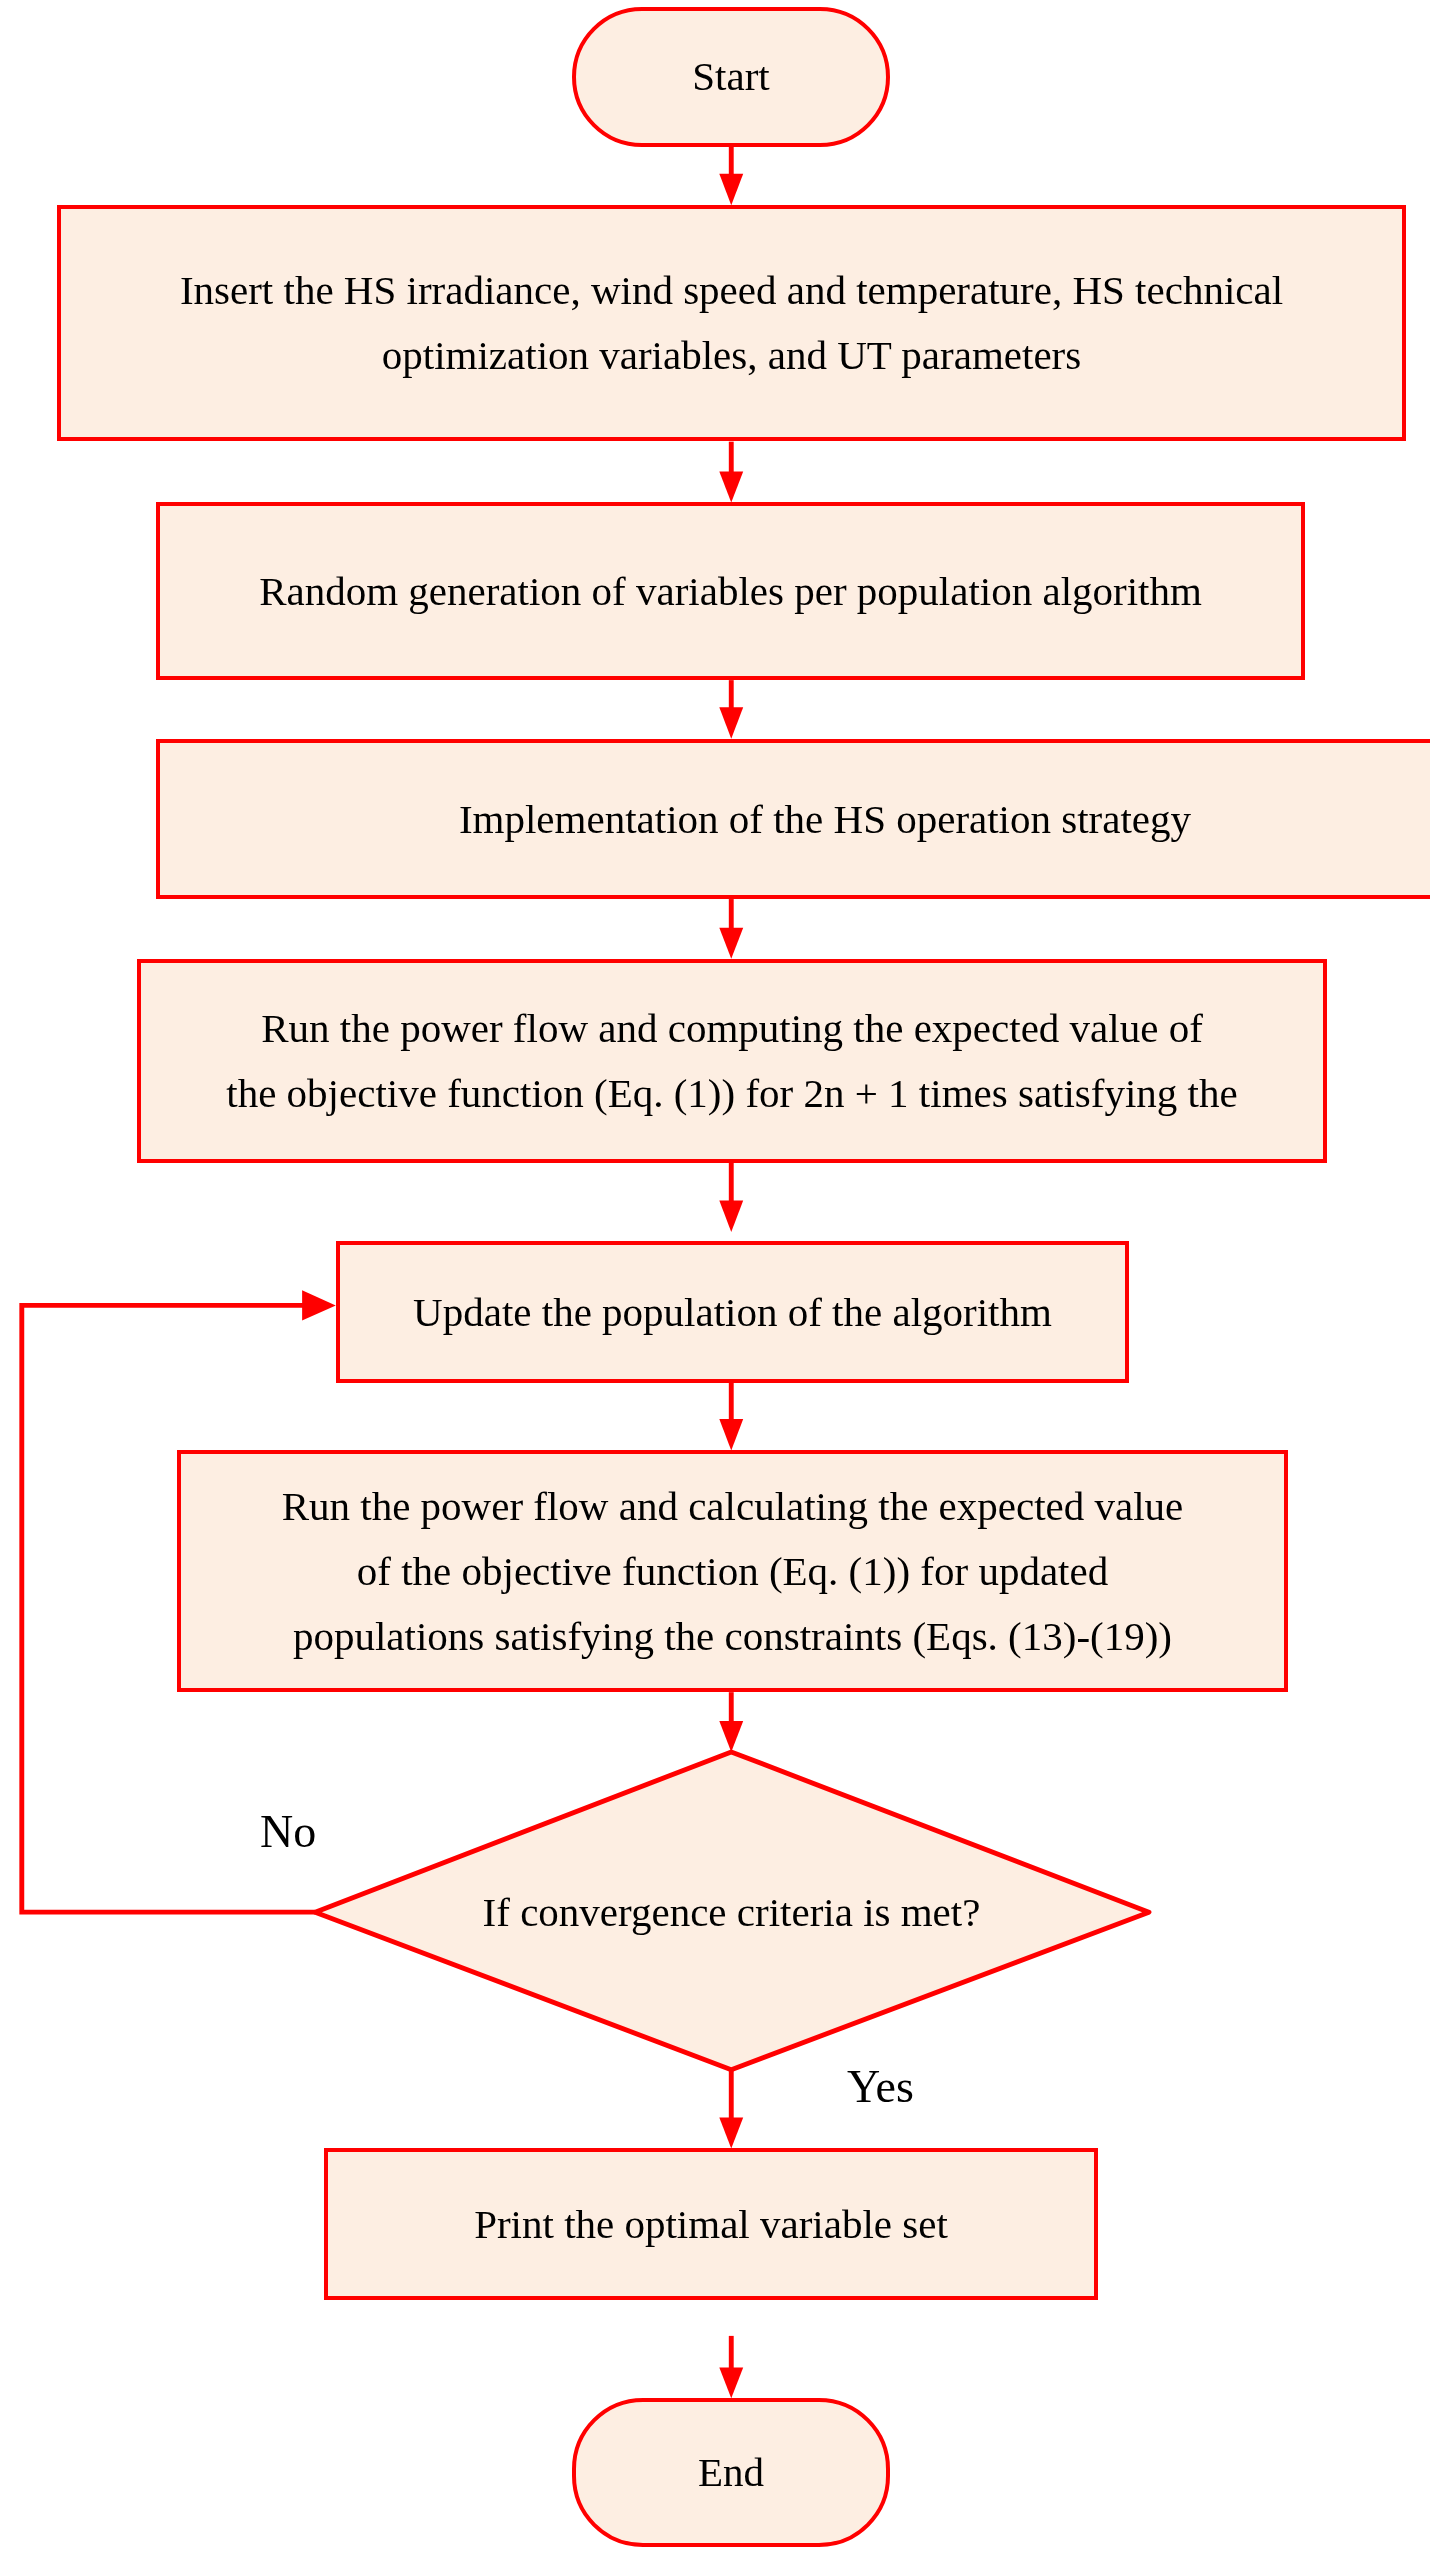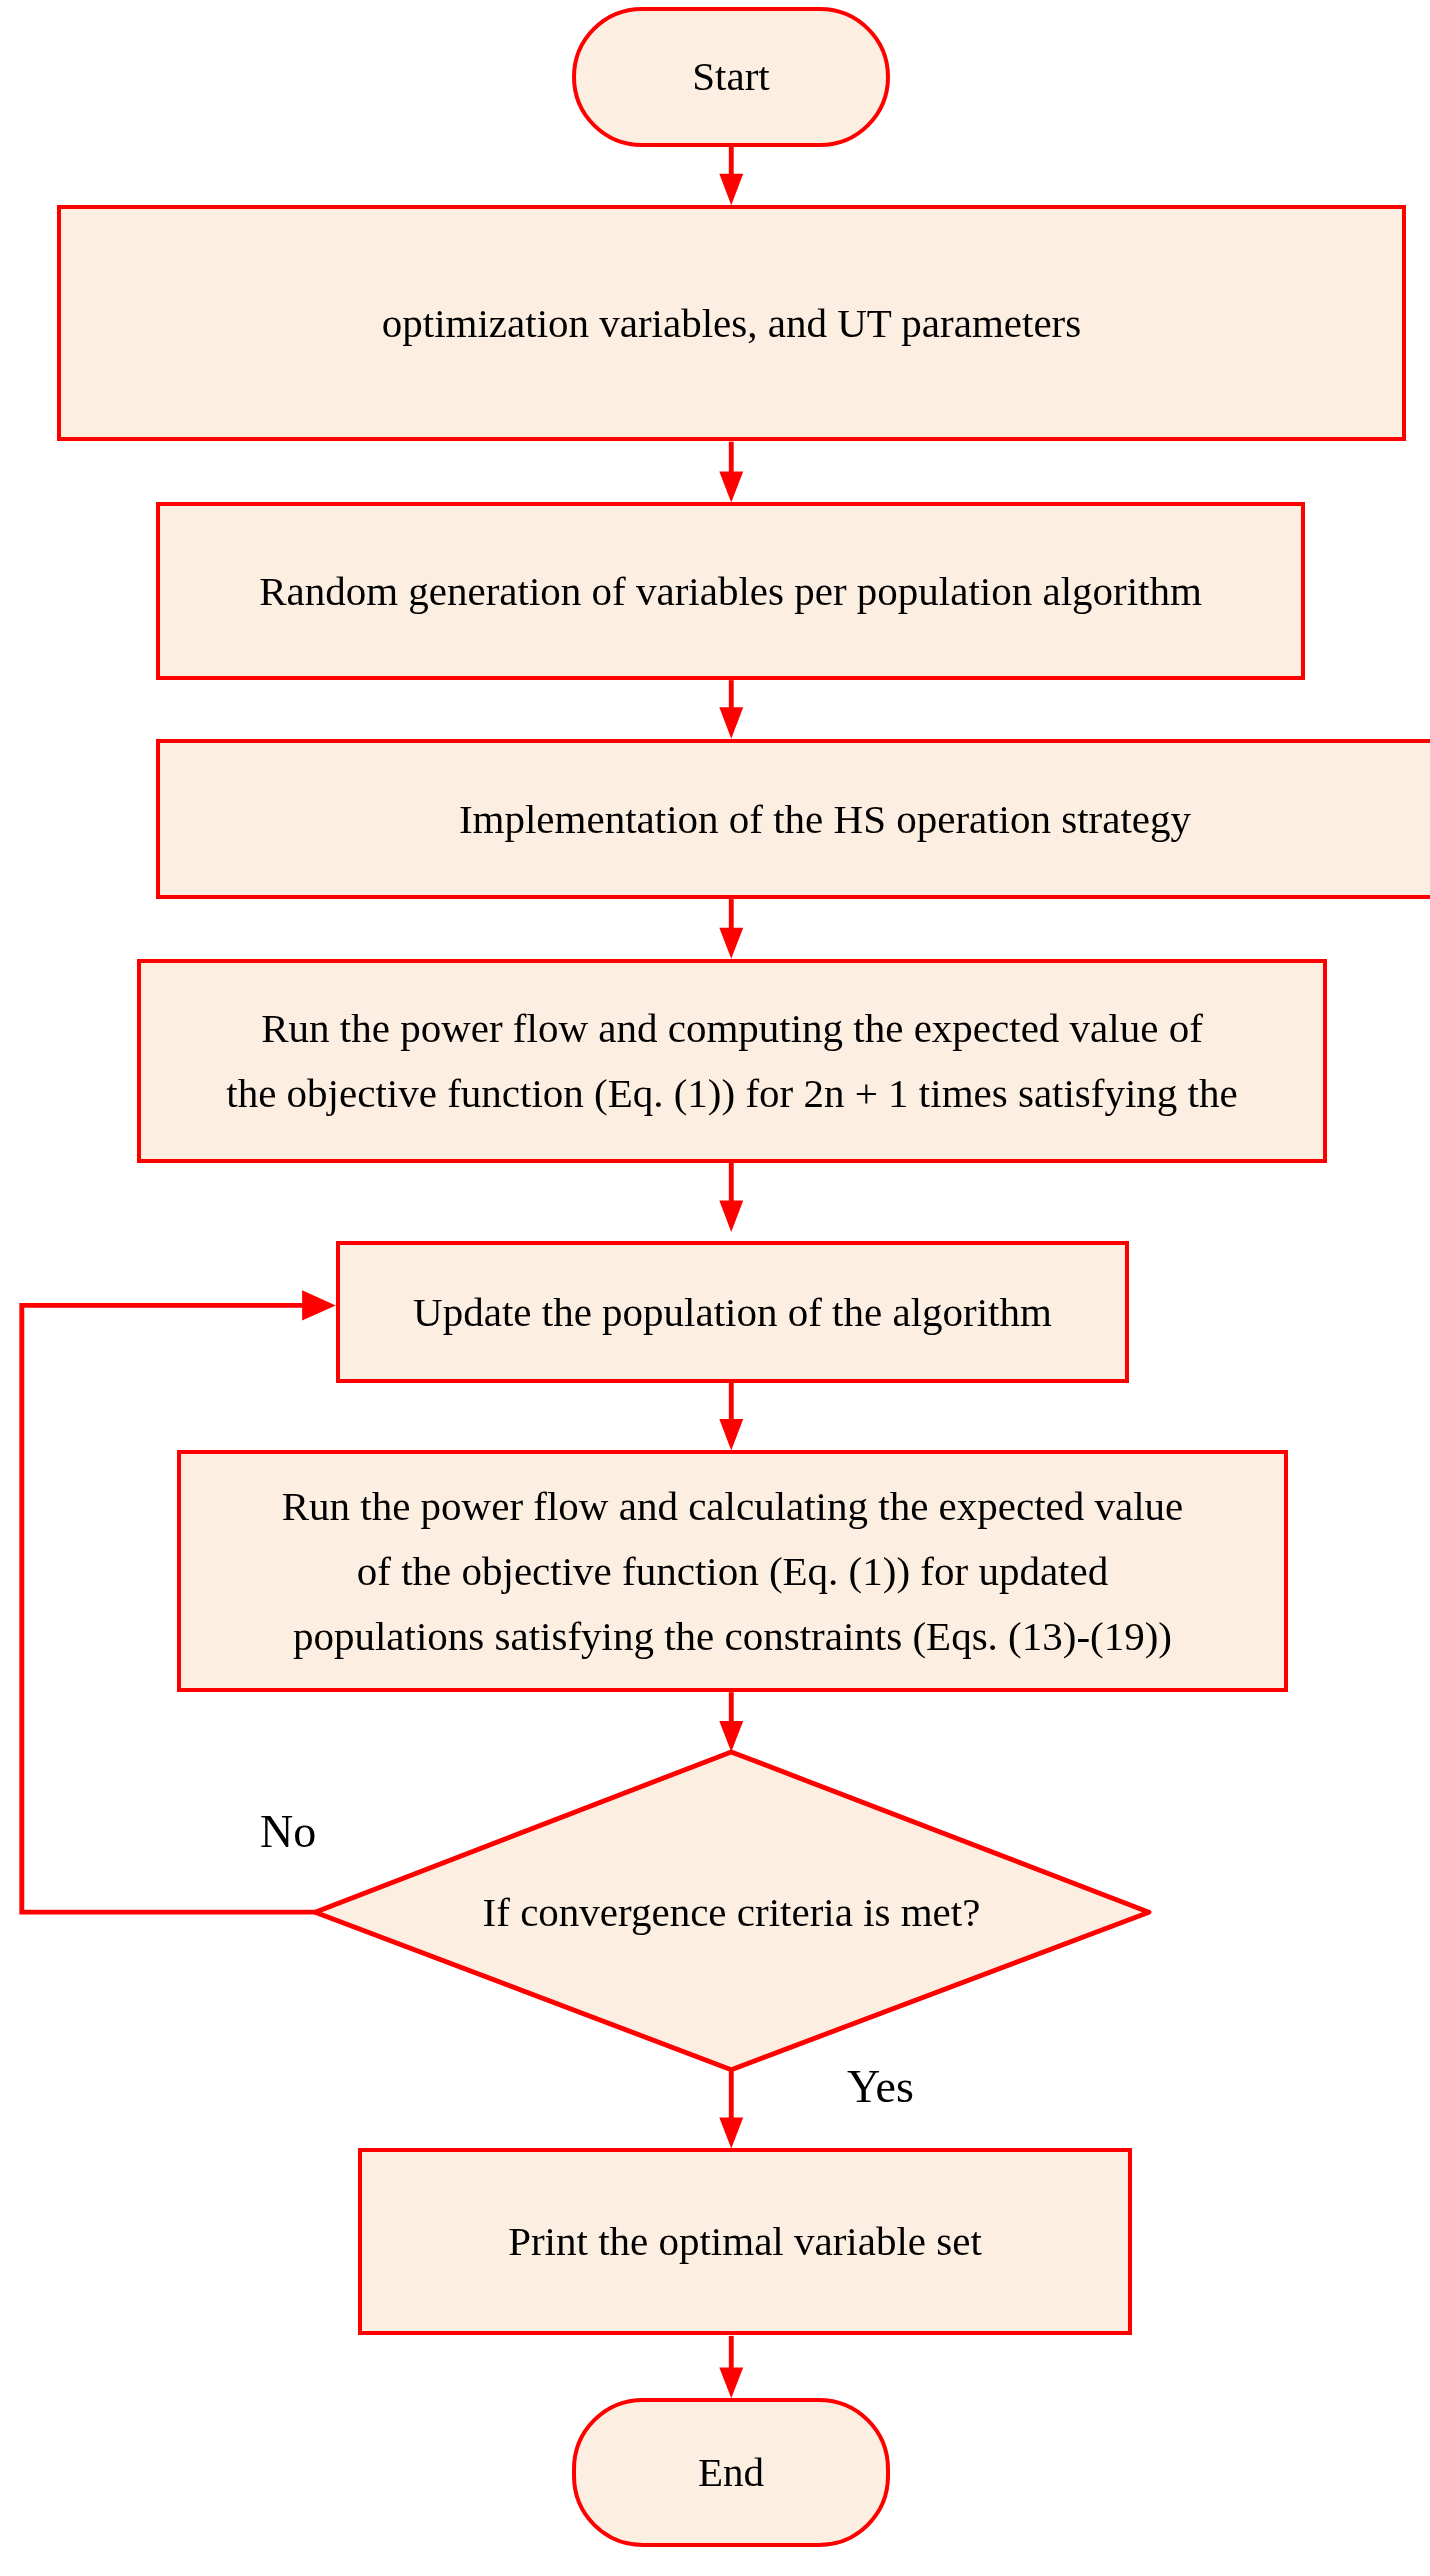--- a/index.html
+++ b/index.html
@@ -48,20 +48,21 @@
   </g>
   <polygon points="1346,3225 2115,3520 1346,3810 580,3520" fill="#fdeee2" stroke="#ff0000" stroke-width="9" stroke-linejoin="round"></polygon>
 </svg>
 
 <div class="node terminal" style="left:572px; top:6.5px; width:318px; height:140px;">
   <span>Start</span>
 </div>
 
 <div class="node" style="left:57px; top:205px; width:1349px; height:236px;">
   <div>
+    <span>Insert the HS irradiance, wind speed and temperature, HS technical</span>
     <span>optimization variables, and UT parameters</span>
   </div>
 </div>
 
 <div class="node" style="left:156px; top:502px; width:1149px; height:178px;">
   <span>Random generation of variables per population algorithm</span>
 </div>
 
 <div class="node" style="left:156px; top:739px; width:1338px; height:160px;">
   <span>Implementation of the HS operation strategy</span>
@@ -85,20 +86,20 @@
     <span>populations satisfying the constraints (Eqs. (13)-(19))</span>
   </div>
 </div>
 
 <div class="diamond-text" style="left:413px; top:1892px; width:637px;">If convergence criteria is met?</div>
 
 <div class="label" style="left:260px; top:1809px;">No</div>
 
 <div class="label" style="left:847px; top:2064px;">Yes</div>
 
-<div class="node" style="left:358px; top:2148px; width:774px; height:187px;">
+<div class="node" style="left:324px; top:2148px; width:774px; height:152px;">
   <span>Print the optimal variable set</span>
 </div>
 
 <div class="node terminal" style="left:572px; top:2398px; width:318px; height:149px;">
   <span>End</span>
 </div>
 
 
 </body></html>

